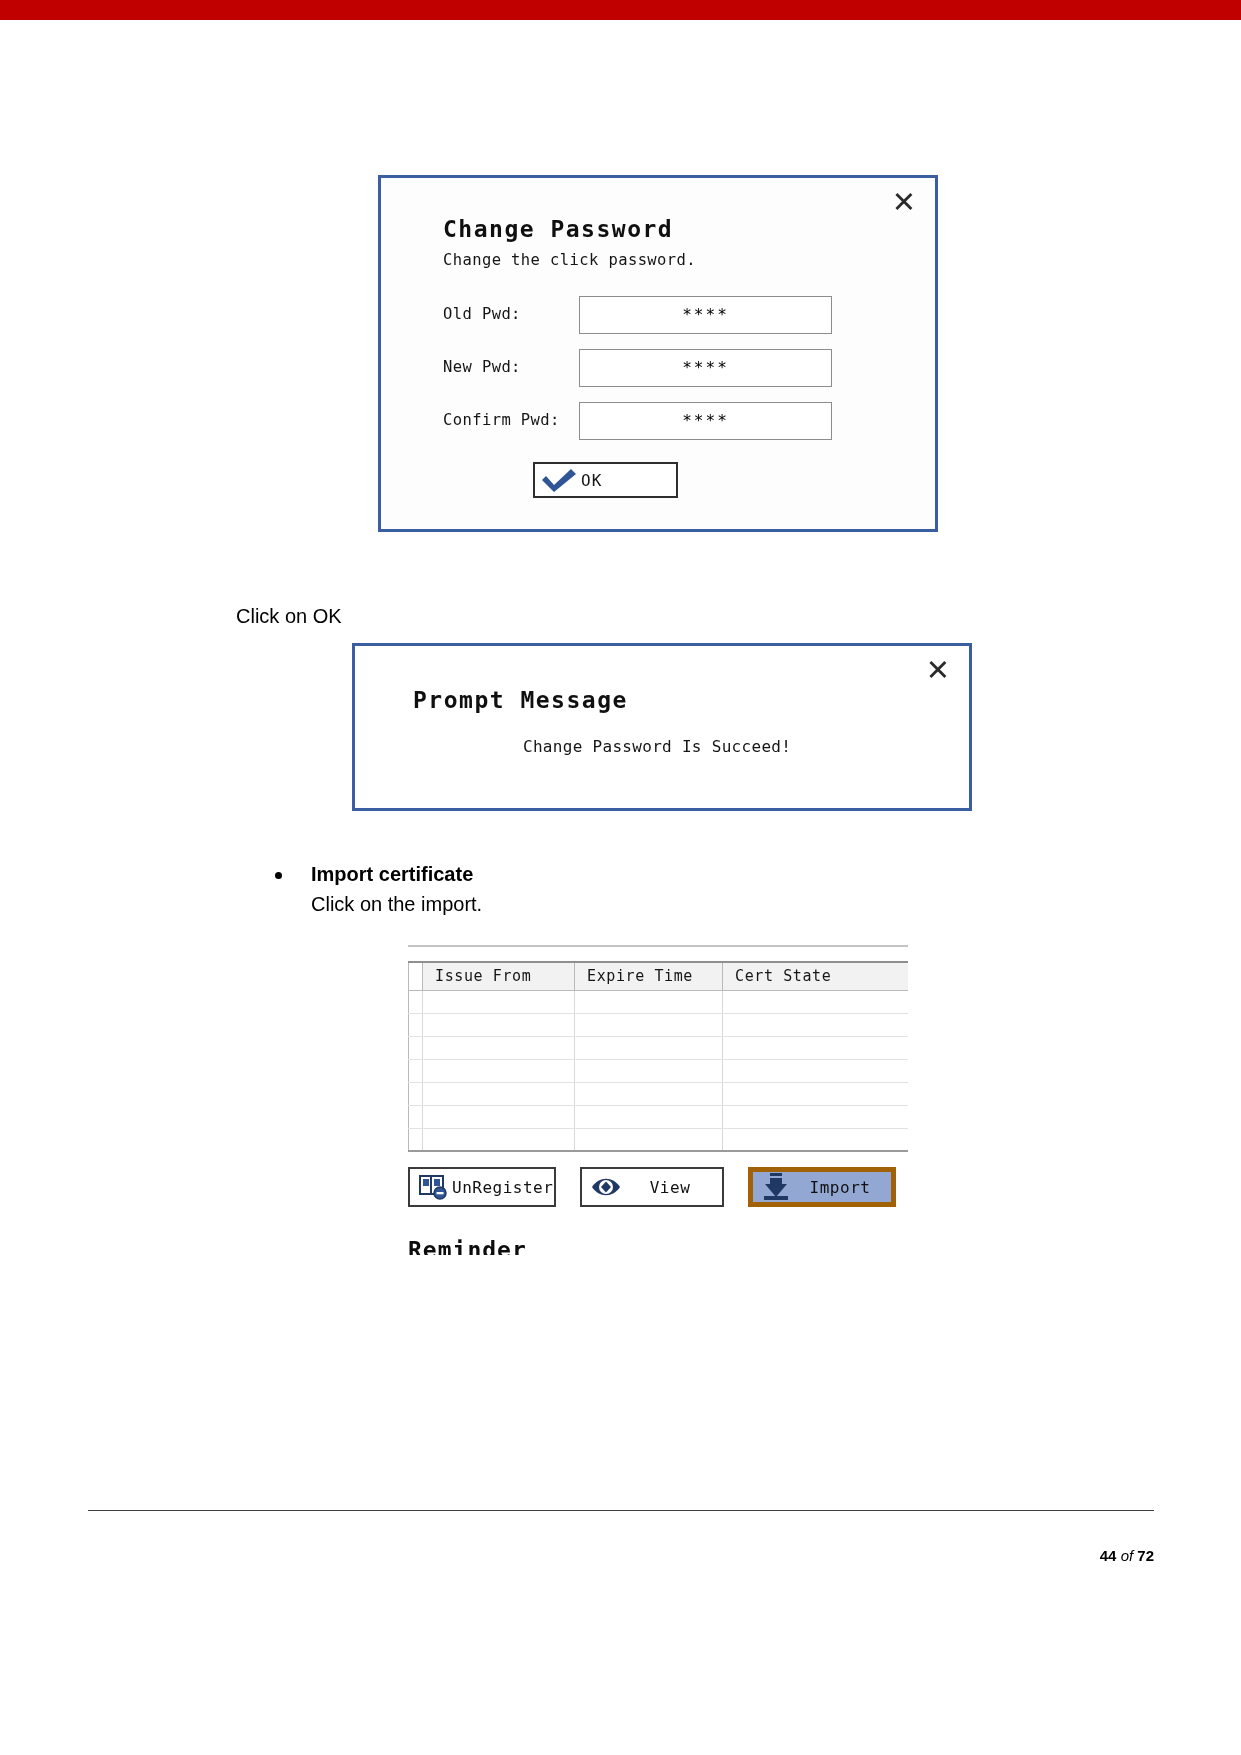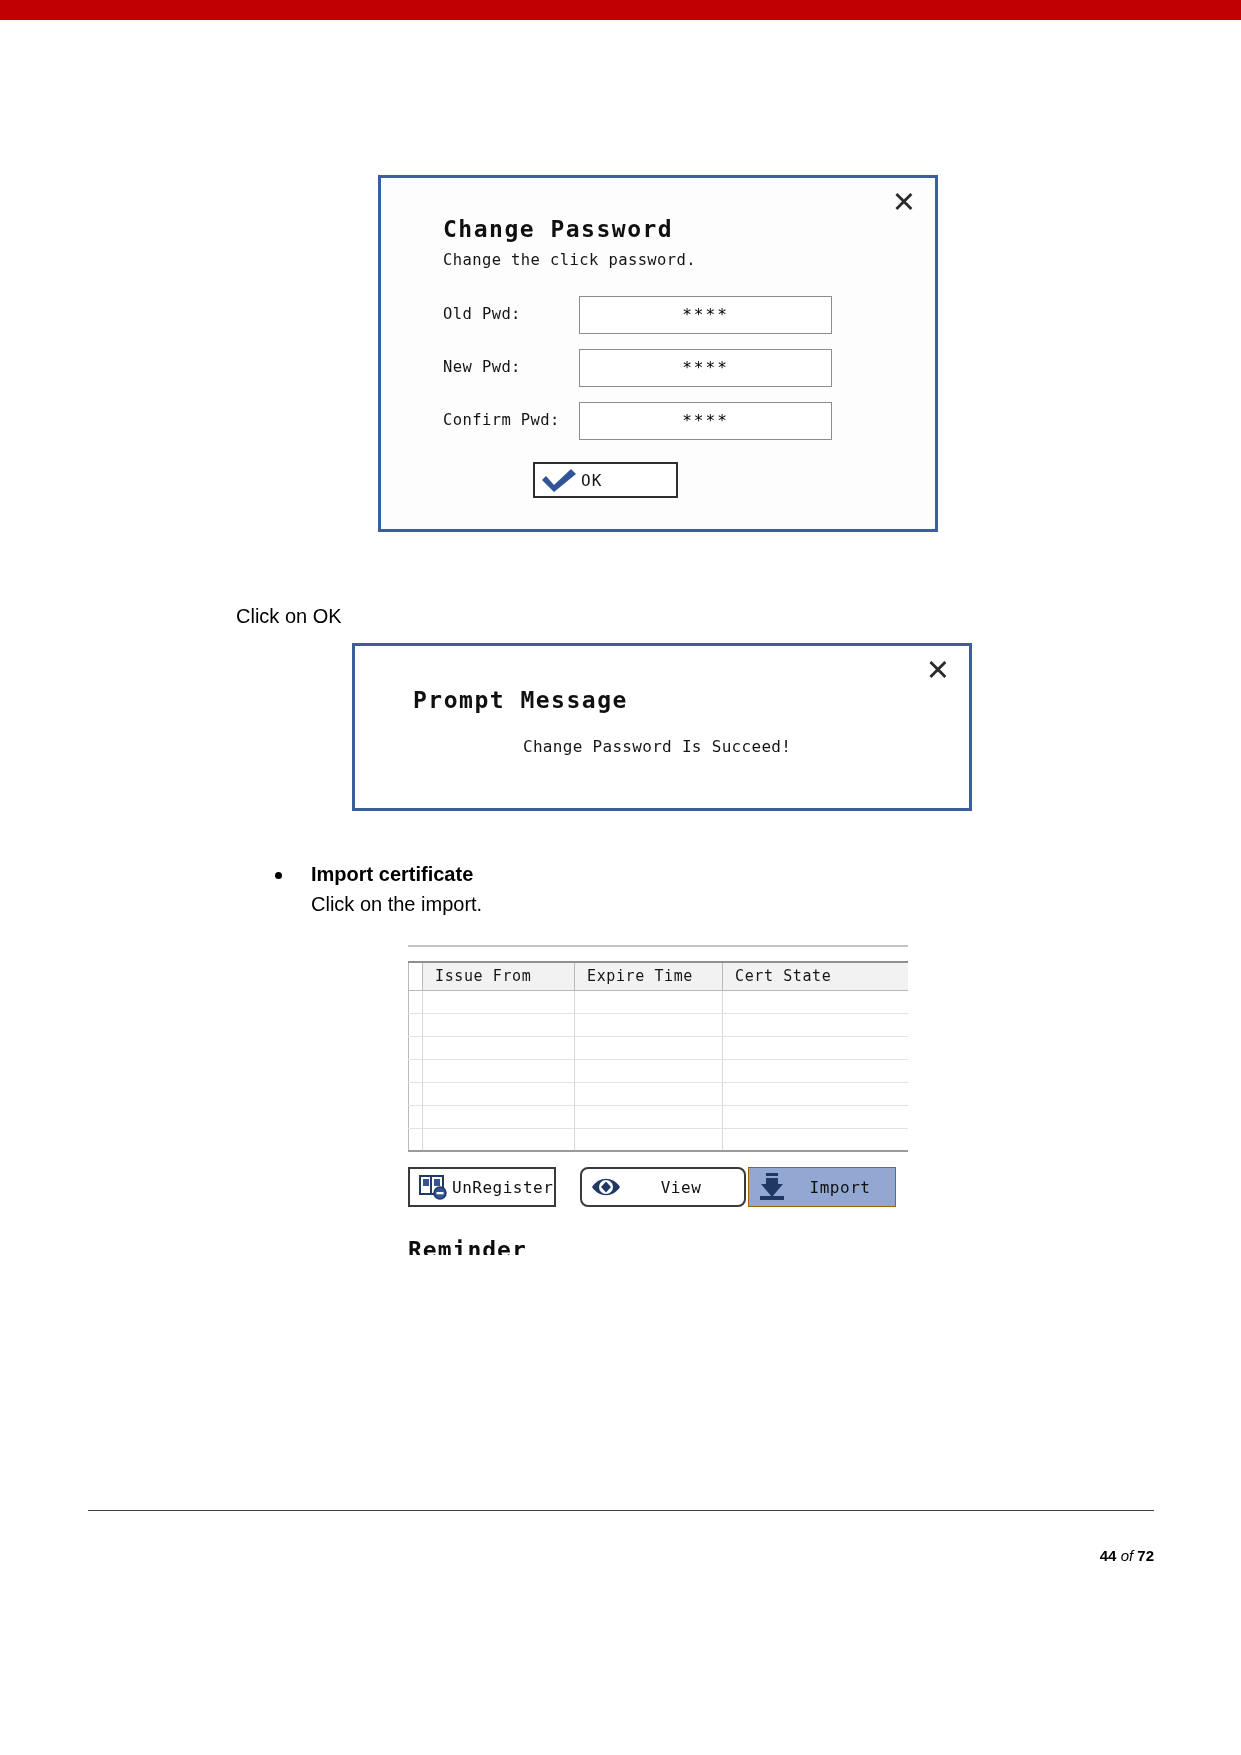--- a/index.html
+++ b/index.html
@@ -290,26 +290,26 @@
   }
   .cert-btn .blabel {
     flex: 1;
     text-align: center;
     font-size: 16px;
     letter-spacing: 0.5px;
     color: #121212;
     padding-right: 6px;
   }
   #btn-unregister { left: 0px;  width: 148px; }
-  #btn-view       { left: 172px; width: 166px; border-radius: 8px; }
+  #btn-view       { left: 172px; width: 144px; }
   #btn-import {
     left: 340px;
     width: 148px;
     background: #92a8d2;
-    border: 1px solid #a16207;
+    border: 5px solid #a16207;
   }
   #btn-import .blabel { color: #101010; }
 
   .reminder-text {
     position: absolute;
     left: 0px;
     top: 292px;
     font-size: 23px;
     font-weight: bold;
     letter-spacing: 1px;

